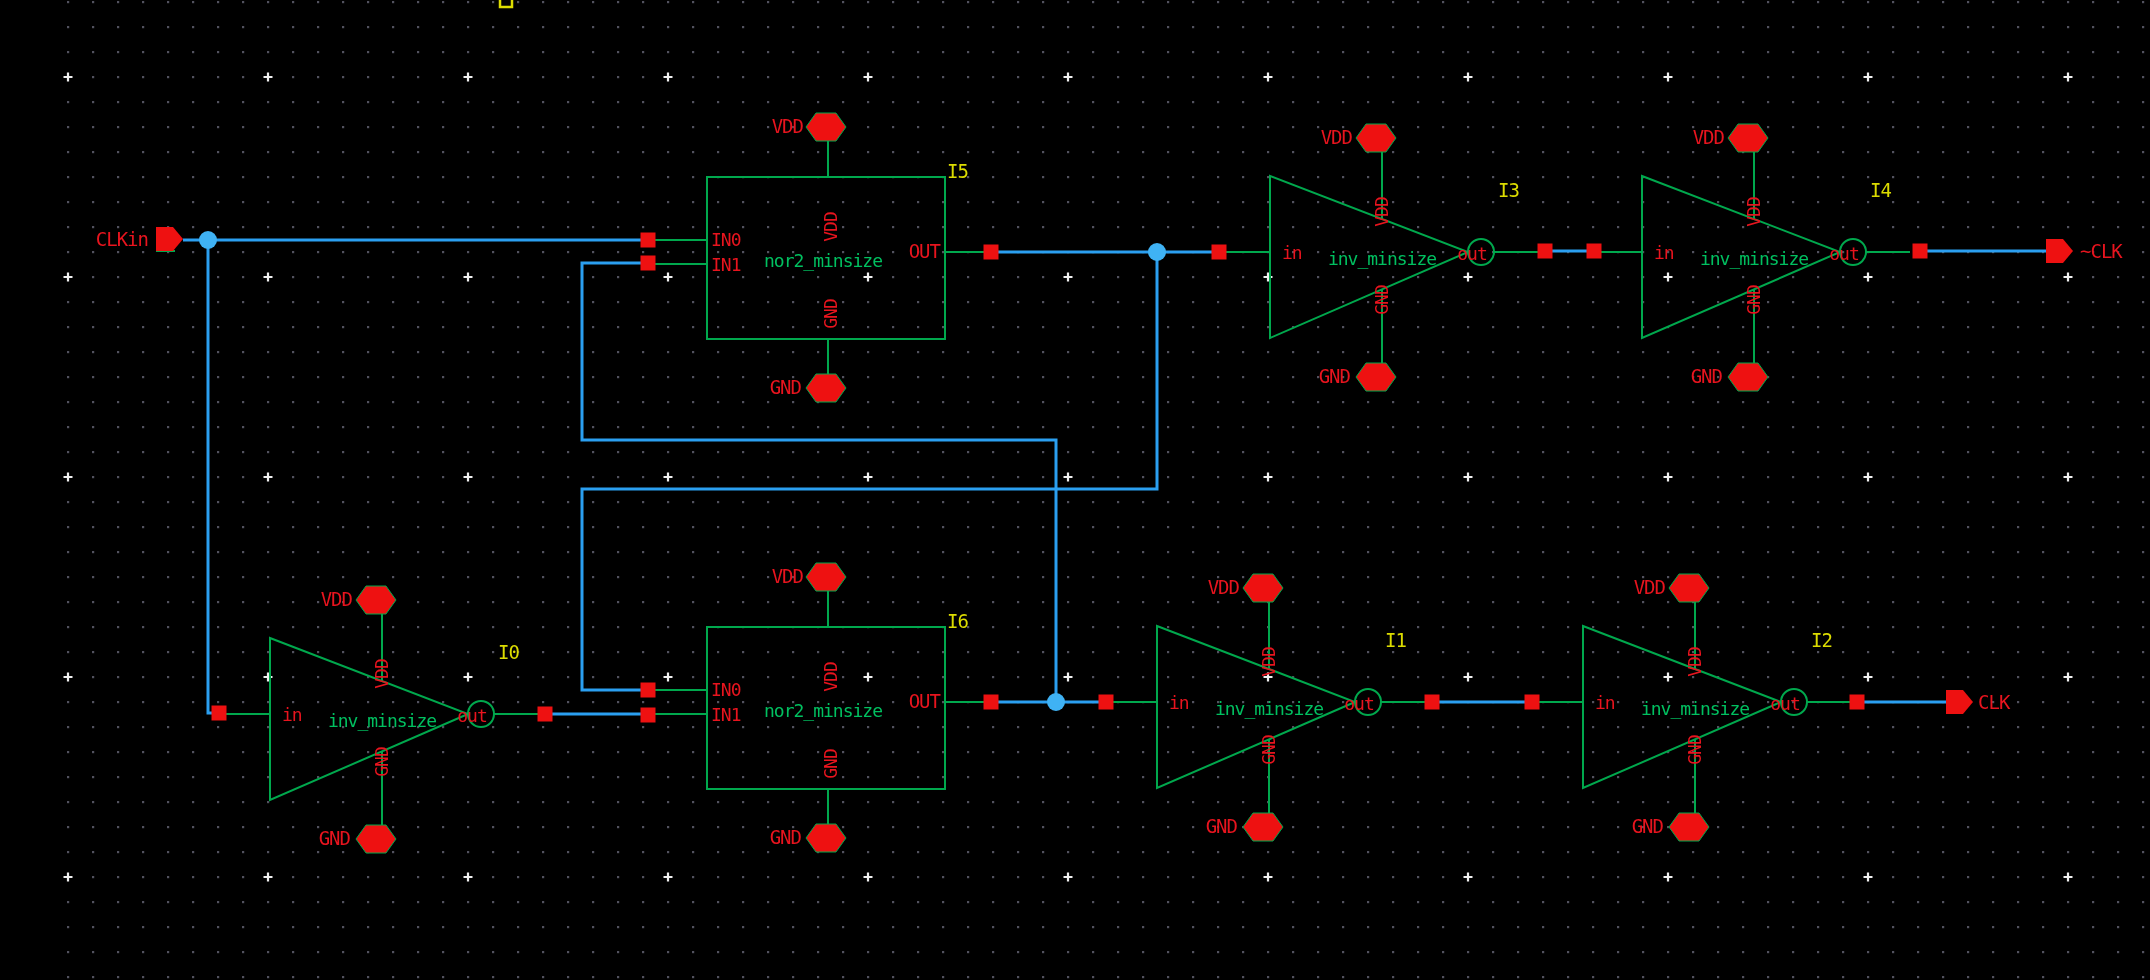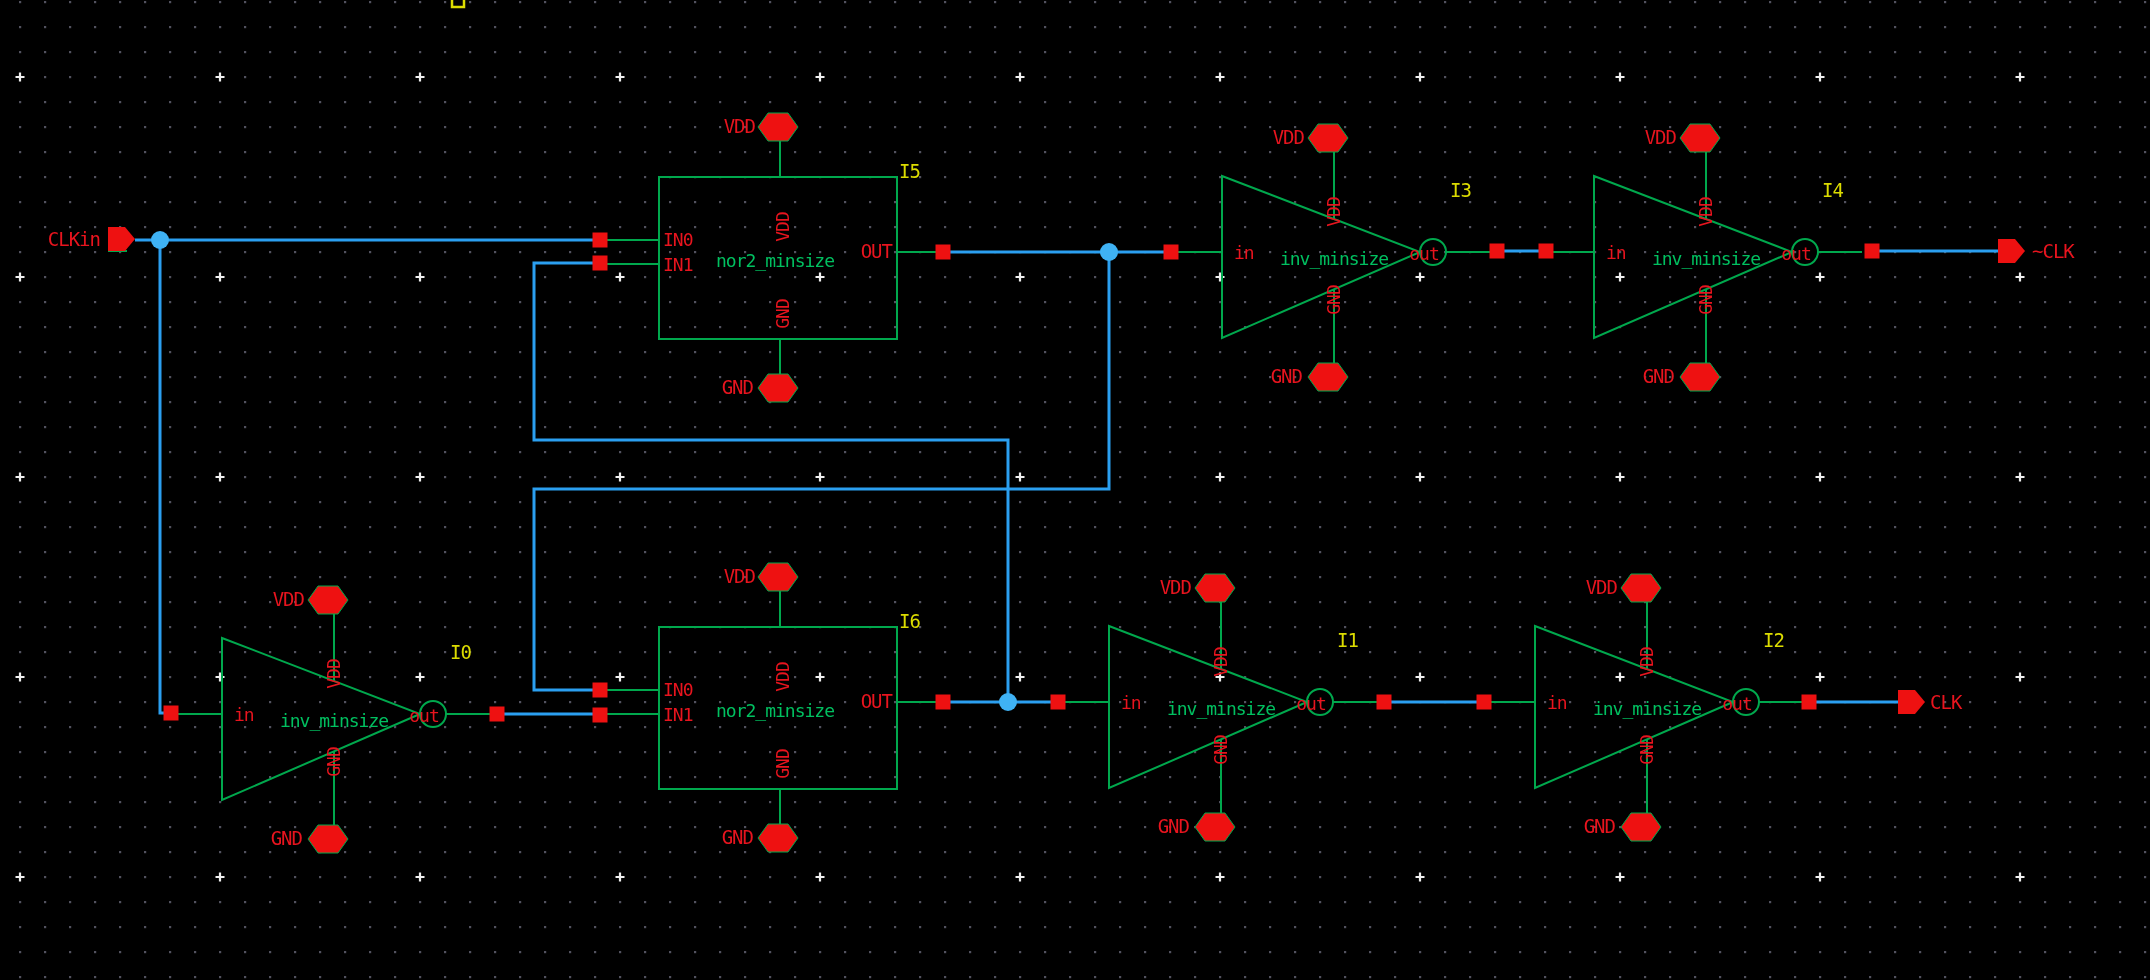--- a/index.html
+++ b/index.html
@@ -1,16 +1,16 @@
 <!DOCTYPE html>
 <html><head>
 <meta charset="utf-8">
 <style>
   html,body{margin:0;padding:0;background:#000;width:2150px;height:980px;overflow:hidden;}
-  .stage{position:relative;width:1896px;height:980px;background:#000;}
+  .stage{position:relative;width:1896px;height:980px;background:#000;margin-left:48px;}
   svg{position:absolute;left:0;top:0;font-family:"DejaVu Sans Mono", monospace;}
   text{dominant-baseline:alphabetic;}
   .t-red{fill:#e8141e;font-size:19px;letter-spacing:-1px;}
   .t-red-s{fill:#e8141e;font-size:18px;letter-spacing:-1px;}
   .t-green{fill:#00c060;font-size:18px;letter-spacing:-1px;}
   .t-yellow{fill:#dcdc00;font-size:19px;letter-spacing:-1px;}
 </style>
 </head>
 <body>
 

